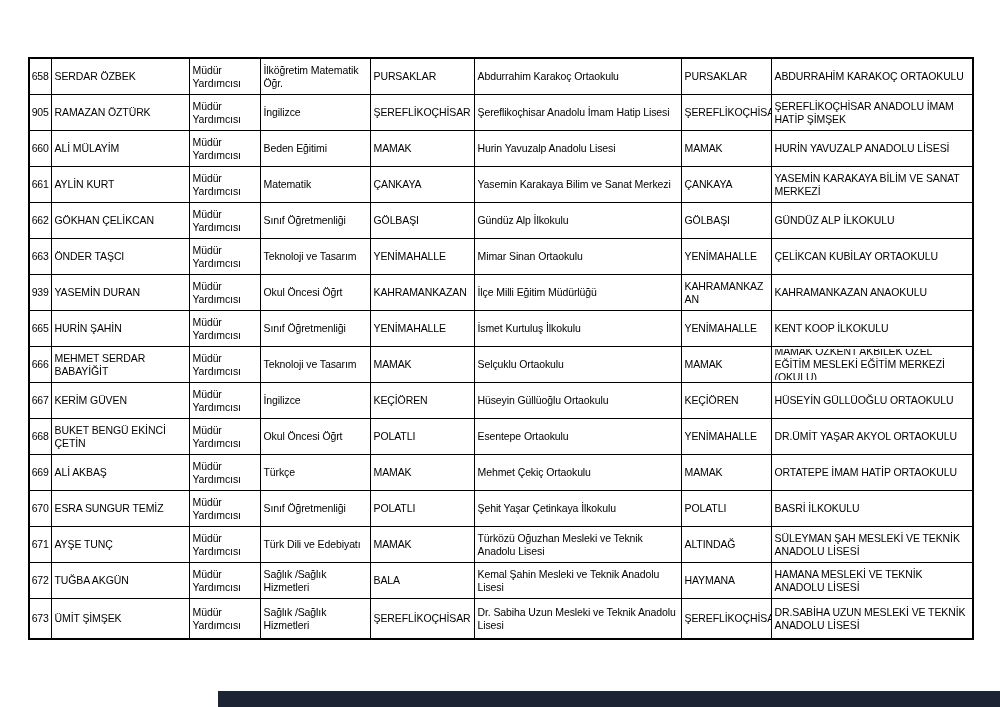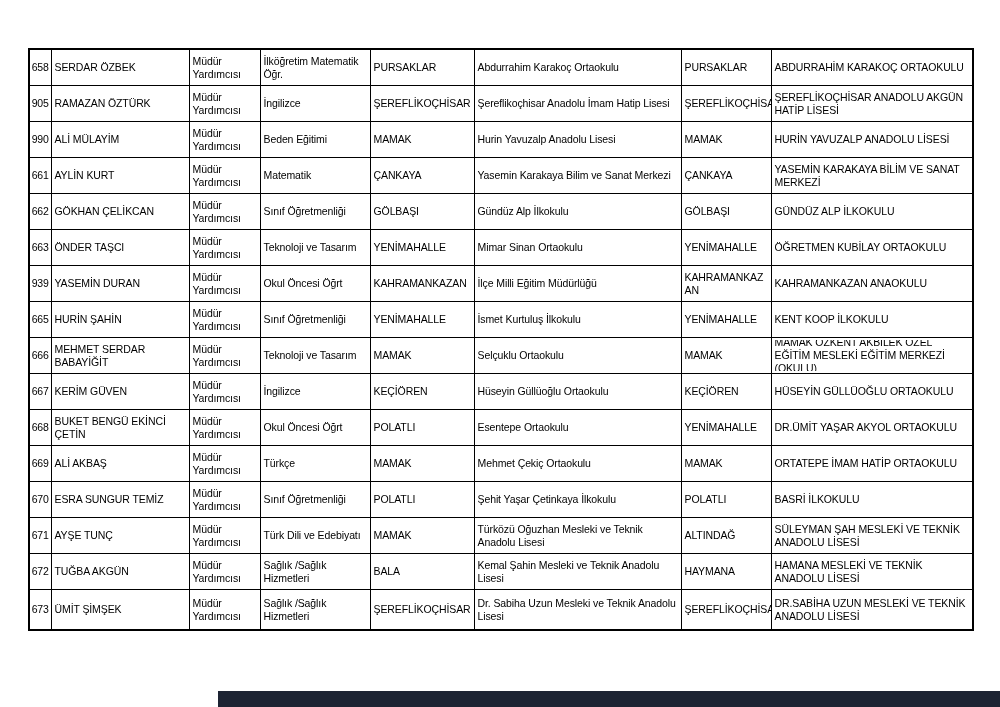--- a/index.html
+++ b/index.html
@@ -10,21 +10,21 @@
   .page {
     position: relative;
     width: 1000px;
     height: 707px;
     background: #ffffff;
     overflow: hidden;
   }
   table.doc-table {
     position: absolute;
     left: 28px;
-    top: 48px;
+    top: 57px;
     width: 944px;
     border-collapse: collapse;
     table-layout: fixed;
     border: 2px solid #000000;
   }
   table.doc-table td {
     border: 1.5px solid #000000;
     vertical-align: middle;
     padding: 0;
     height: 35px;
@@ -116,26 +116,26 @@
           <td class="col-district">
             <div class="cell">ŞEREFLİKOÇHİSAR</div>
           </td>
           <td class="col-school">
             <div class="cell">Şereflikoçhisar Anadolu İmam Hatip Lisesi</div>
           </td>
           <td class="col-district2">
             <div class="cell">ŞEREFLİKOÇHİSAR</div>
           </td>
           <td class="col-school2">
-            <div class="cell">ŞEREFLİKOÇHİSAR ANADOLU AKGÜN HATİP LİSESİ</div>
-          </td>
-        </tr>
-        <tr>
-          <td class="col-no">
-            <div class="cell">990</div>
+            <div class="cell">ŞEREFLİKOÇHİSAR ANADOLU İMAM HATİP ŞİMŞEK</div>
+          </td>
+        </tr>
+        <tr>
+          <td class="col-no">
+            <div class="cell">660</div>
           </td>
           <td class="col-name">
             <div class="cell">ALİ MÜLAYİM</div>
           </td>
           <td class="col-title">
             <div class="cell">Müdür Yardımcısı</div>
           </td>
           <td class="col-branch">
             <div class="cell">Beden Eğitimi</div>
           </td>
@@ -220,21 +220,21 @@
           <td class="col-district">
             <div class="cell">YENİMAHALLE</div>
           </td>
           <td class="col-school">
             <div class="cell">Mimar Sinan Ortaokulu</div>
           </td>
           <td class="col-district2">
             <div class="cell">YENİMAHALLE</div>
           </td>
           <td class="col-school2">
-            <div class="cell">ÖĞRETMEN KUBİLAY ORTAOKULU</div>
+            <div class="cell">ÇELİKCAN KUBİLAY ORTAOKULU</div>
           </td>
         </tr>
         <tr>
           <td class="col-no">
             <div class="cell">939</div>
           </td>
           <td class="col-name">
             <div class="cell">YASEMİN DURAN</div>
           </td>
           <td class="col-title">

